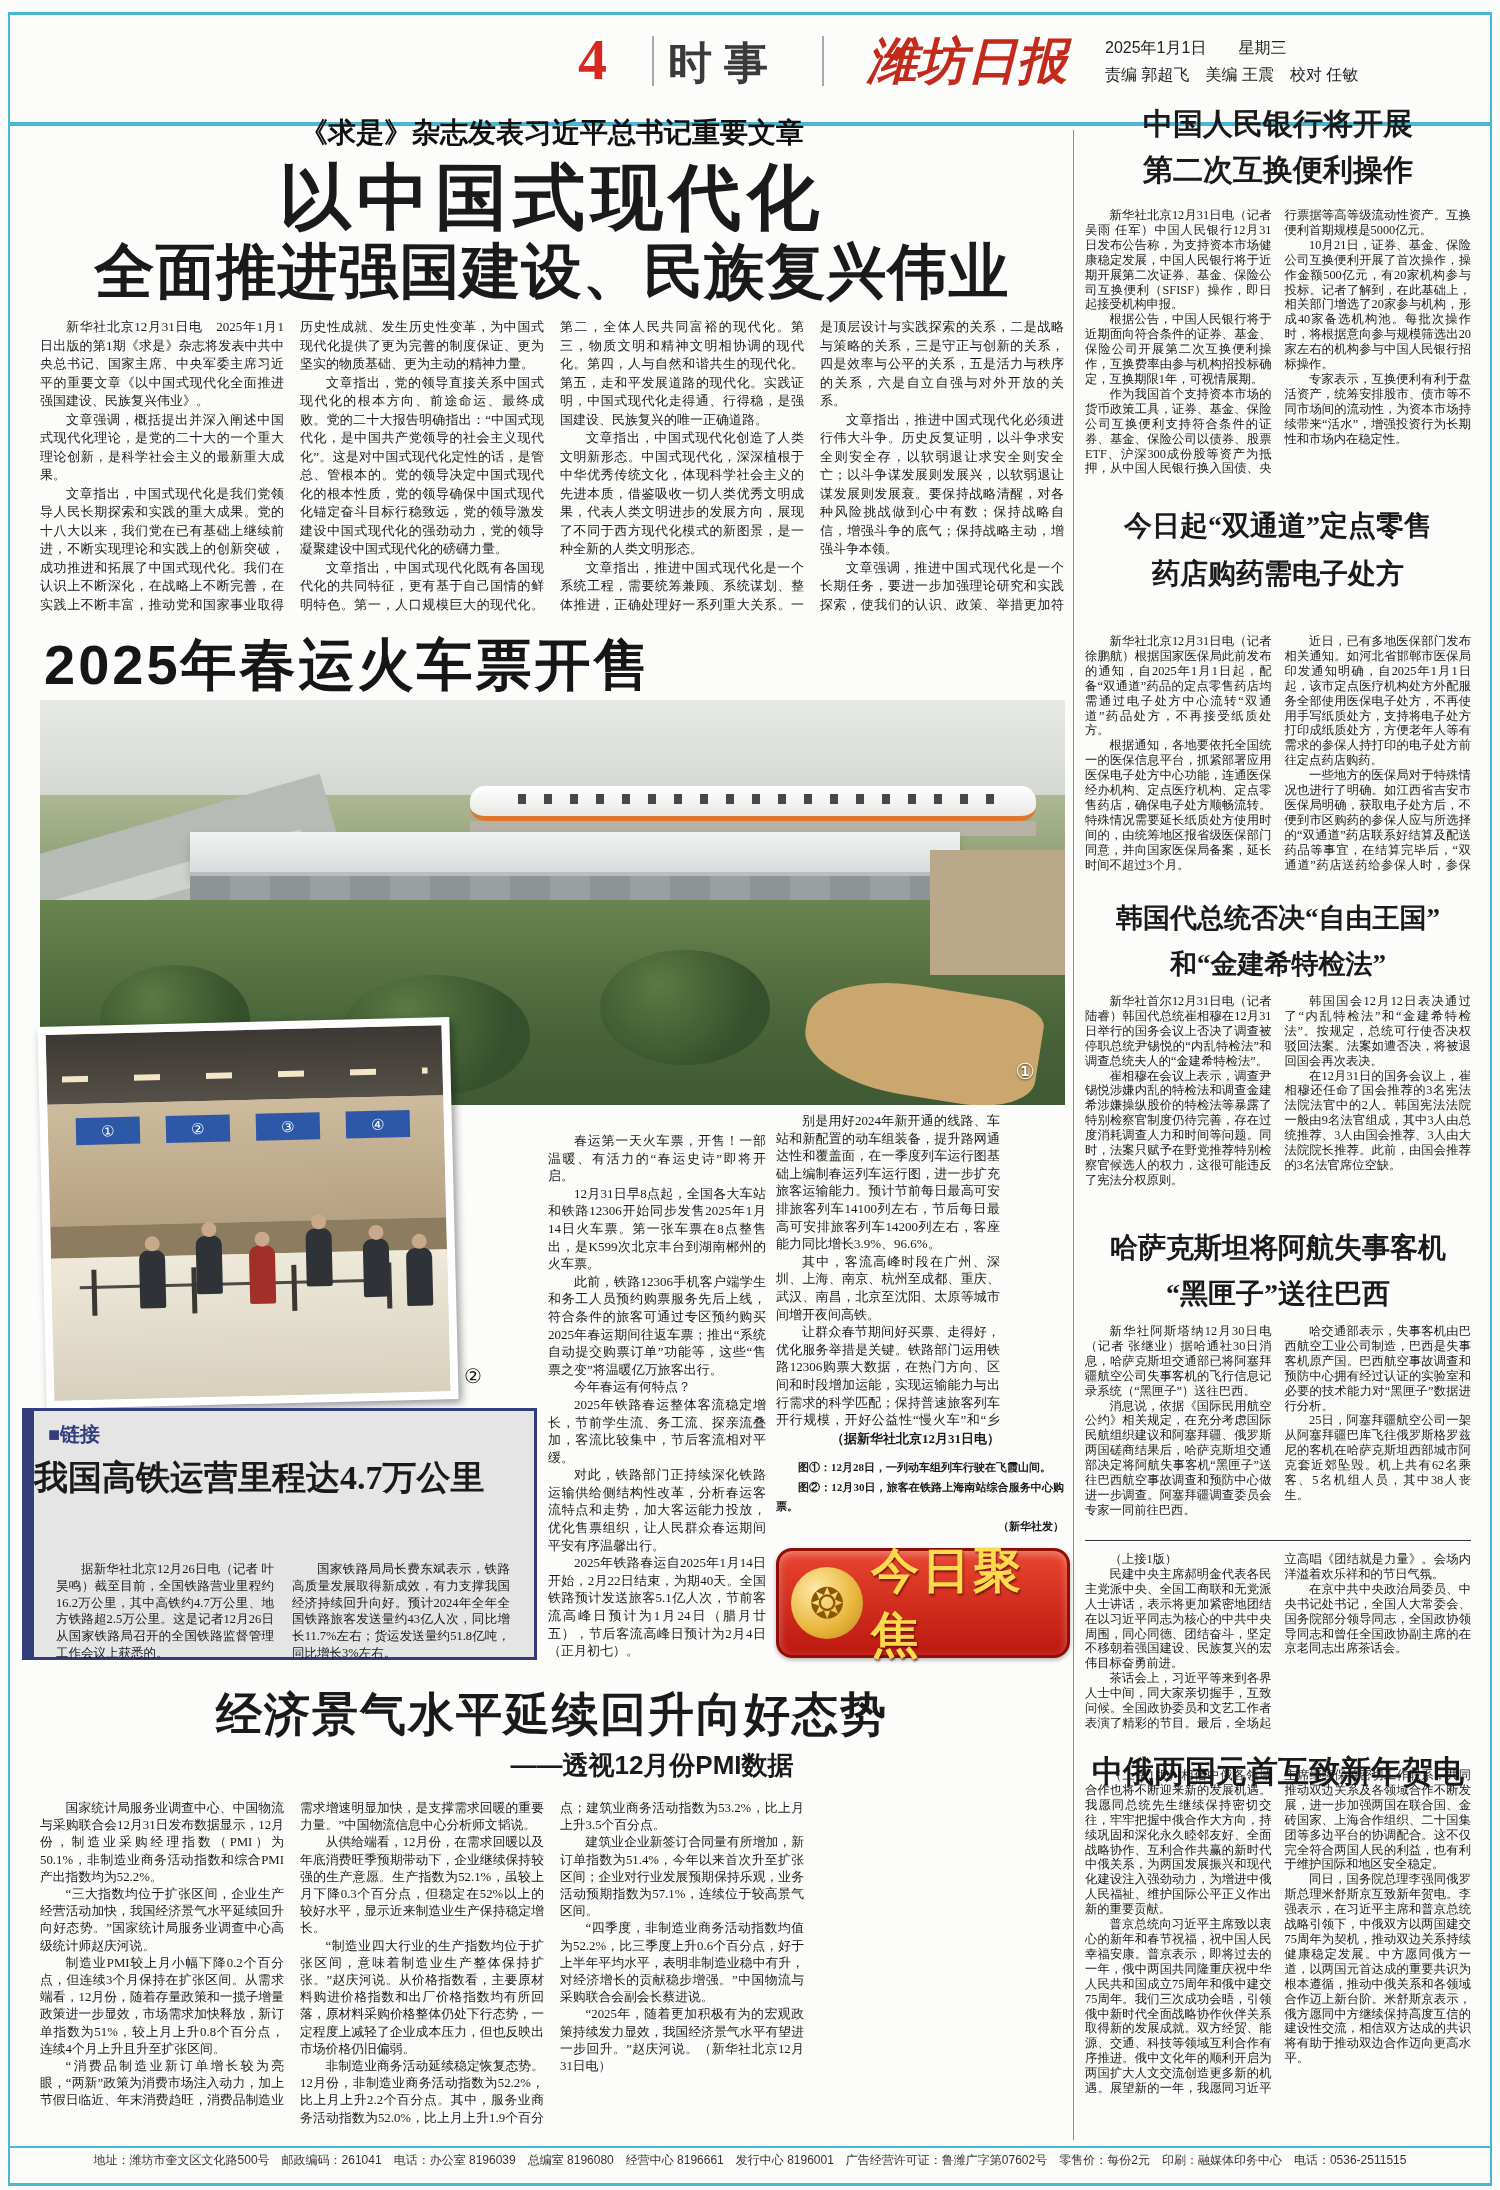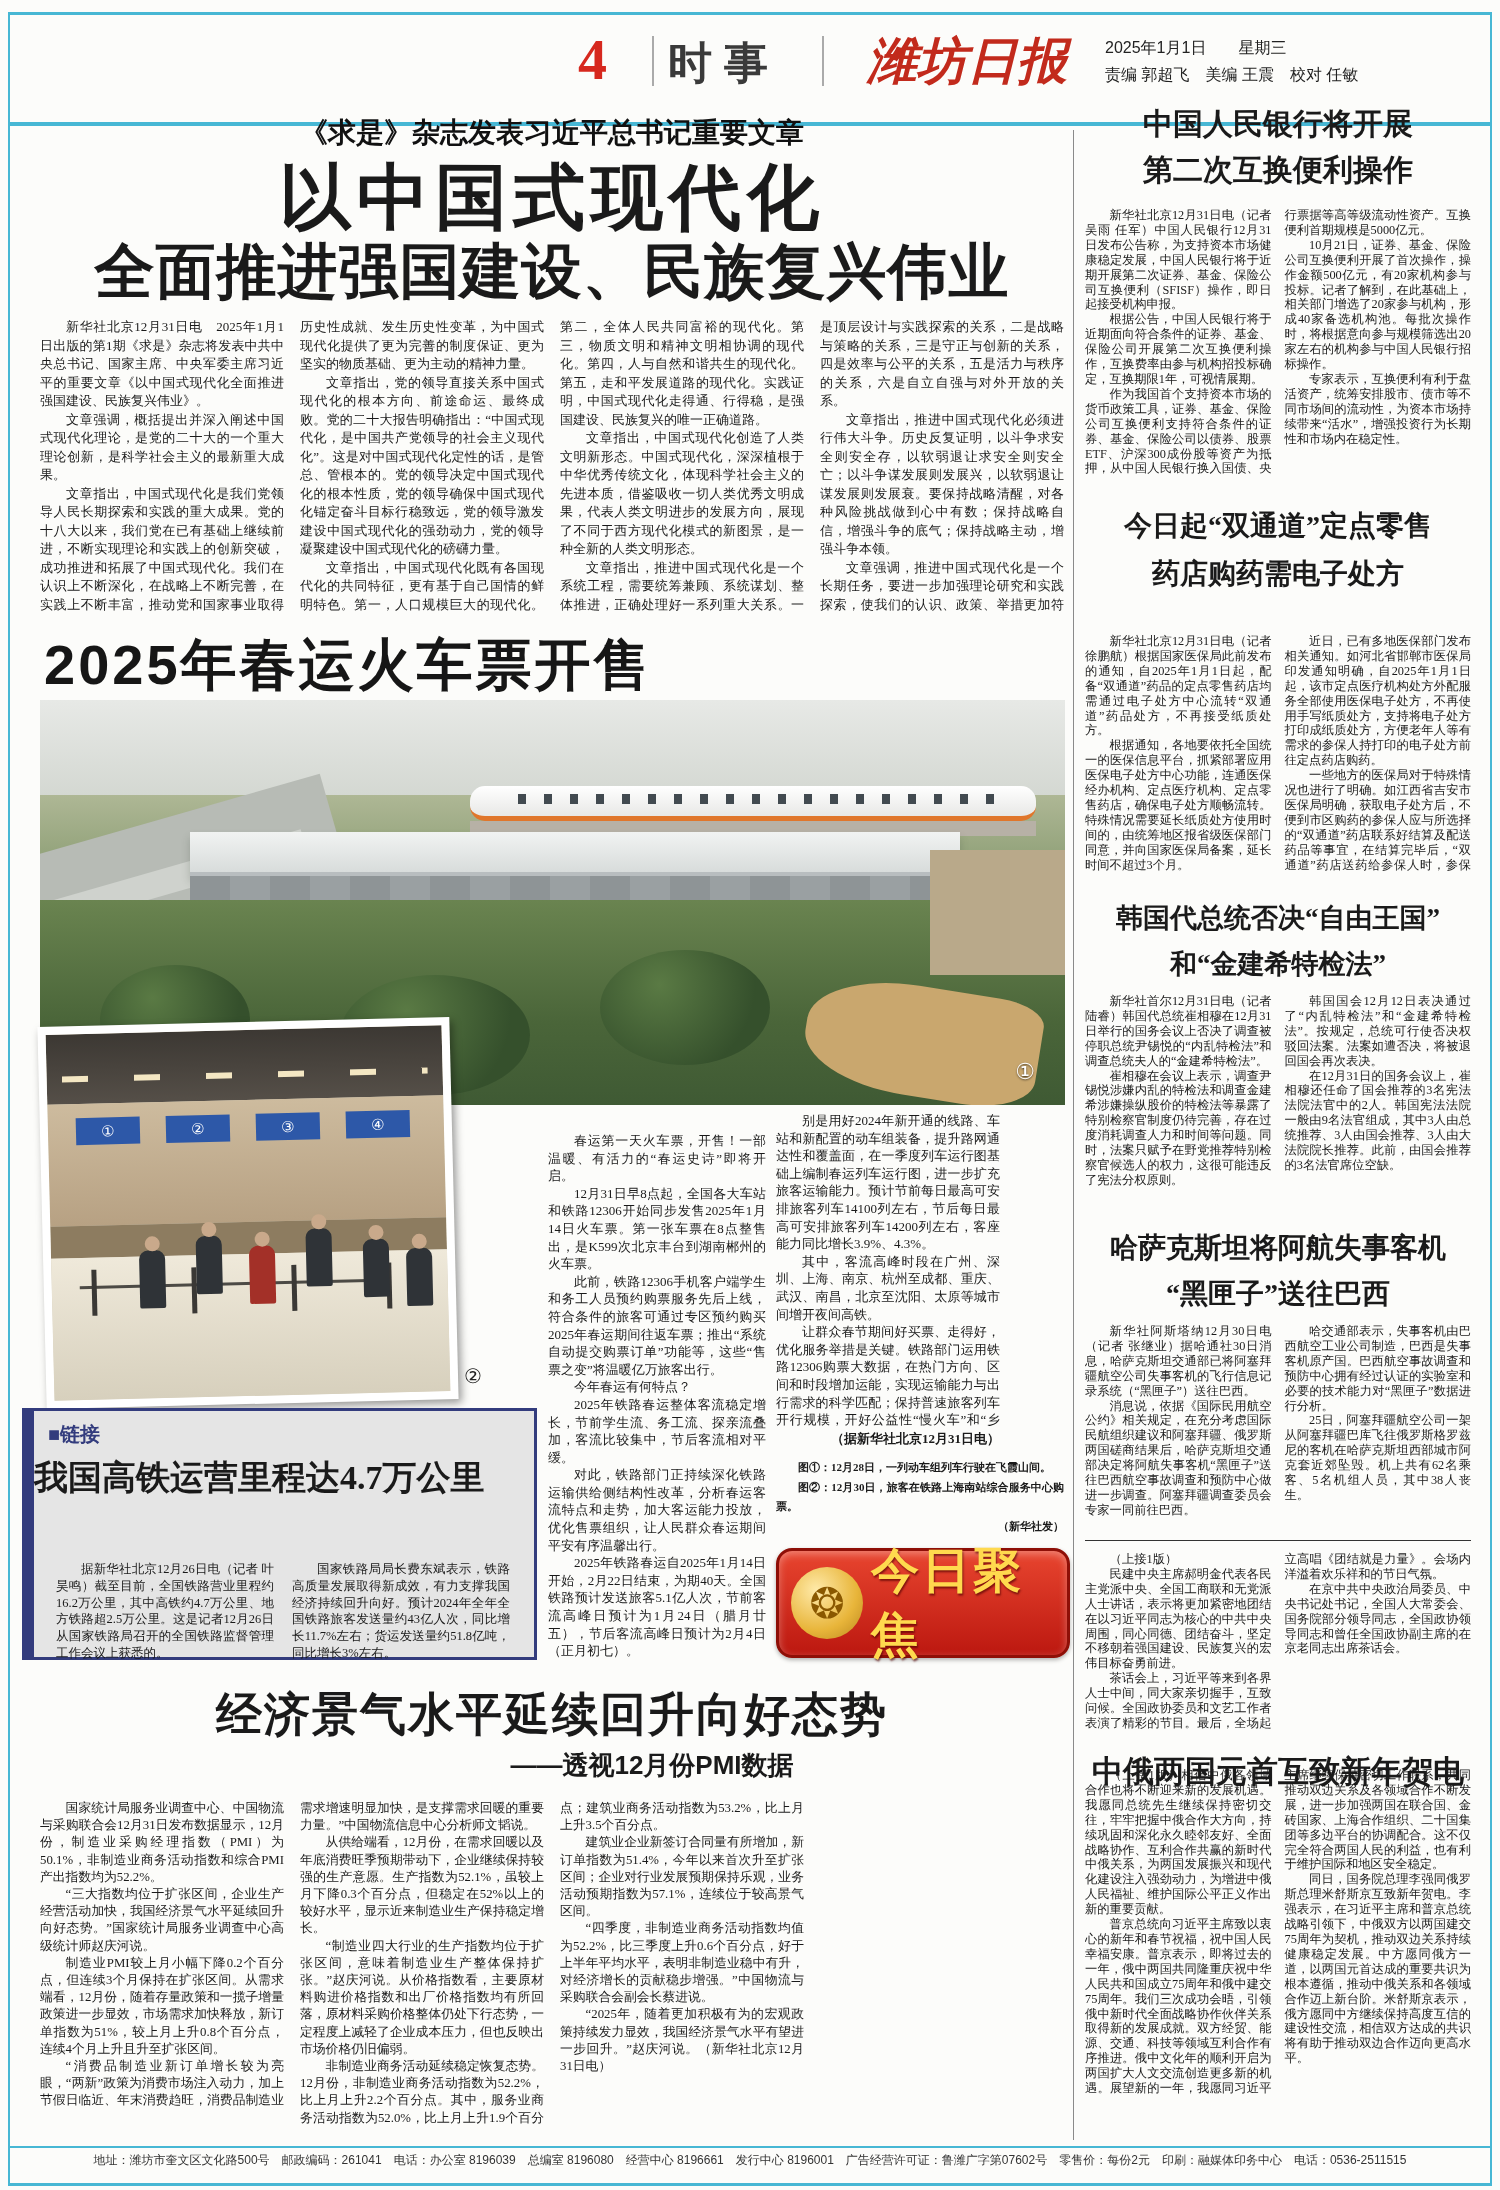--- a/index.html
+++ b/index.html
@@ -196,21 +196,21 @@
       <p class="para">春运第一天火车票，开售！一部温暖、有活力的“春运史诗”即将开启。</p>
       <p class="para">12月31日早8点起，全国各大车站和铁路12306开始同步发售2025年1月14日火车票。第一张车票在8点整售出，是K599次北京丰台到湖南郴州的火车票。</p>
       <p class="para">此前，铁路12306手机客户端学生和务工人员预约购票服务先后上线，符合条件的旅客可通过专区预约购买2025年春运期间往返车票；推出“系统自动提交购票订单”功能等，这些“售票之变”将温暖亿万旅客出行。</p>
       <p class="para">今年春运有何特点？</p>
       <p class="para">2025年铁路春运整体客流稳定增长，节前学生流、务工流、探亲流叠加，客流比较集中，节后客流相对平缓。</p>
       <p class="para">对此，铁路部门正持续深化铁路运输供给侧结构性改革，分析春运客流特点和走势，加大客运能力投放，优化售票组织，让人民群众春运期间平安有序温馨出行。</p>
       <p class="para">2025年铁路春运自2025年1月14日开始，2月22日结束，为期40天。全国铁路预计发送旅客5.1亿人次，节前客流高峰日预计为1月24日（腊月廿五），节后客流高峰日预计为2月4日（正月初七）。</p>
       <p class="para">春运期间，铁路部门有哪些保障举措？</p>
     </div>
   <div class="abs spring-col2">
-      <p class="para">别是用好2024年新开通的线路、车站和新配置的动车组装备，提升路网通达性和覆盖面，在一季度列车运行图基础上编制春运列车运行图，进一步扩充旅客运输能力。预计节前每日最高可安排旅客列车14100列左右，节后每日最高可安排旅客列车14200列左右，客座能力同比增长3.9%、4.3%。</p>
+      <p class="para">别是用好2024年新开通的线路、车站和新配置的动车组装备，提升路网通达性和覆盖面，在一季度列车运行图基础上编制春运列车运行图，进一步扩充旅客运输能力。预计节前每日最高可安排旅客列车14100列左右，节后每日最高可安排旅客列车14200列左右，客座能力同比增长3.9%、96.6%。</p>
       <p class="para">其中，客流高峰时段在广州、深圳、上海、南京、杭州至成都、重庆、武汉、南昌，北京至沈阳、太原等城市间增开夜间高铁。</p>
       <p class="para">让群众春节期间好买票、走得好，优化服务举措是关键。铁路部门运用铁路12306购票大数据，在热门方向、区间和时段增加运能，实现运输能力与出行需求的科学匹配；保持普速旅客列车开行规模，开好公益性“慢火车”和“乡村振兴”旅客列车，服务旅客多样化出行。</p>
     </div>
   <div class="abs spring-dateline">（据新华社北京12月31日电）</div>
 
   <div class="abs captions">
     <p class="para">图①：12月28日，一列动车组列车行驶在飞霞山间。</p>
     <p class="para">图②：12月30日，旅客在铁路上海南站综合服务中心购票。</p>
     <p class="para credit">（新华社发）</p>
   </div>

